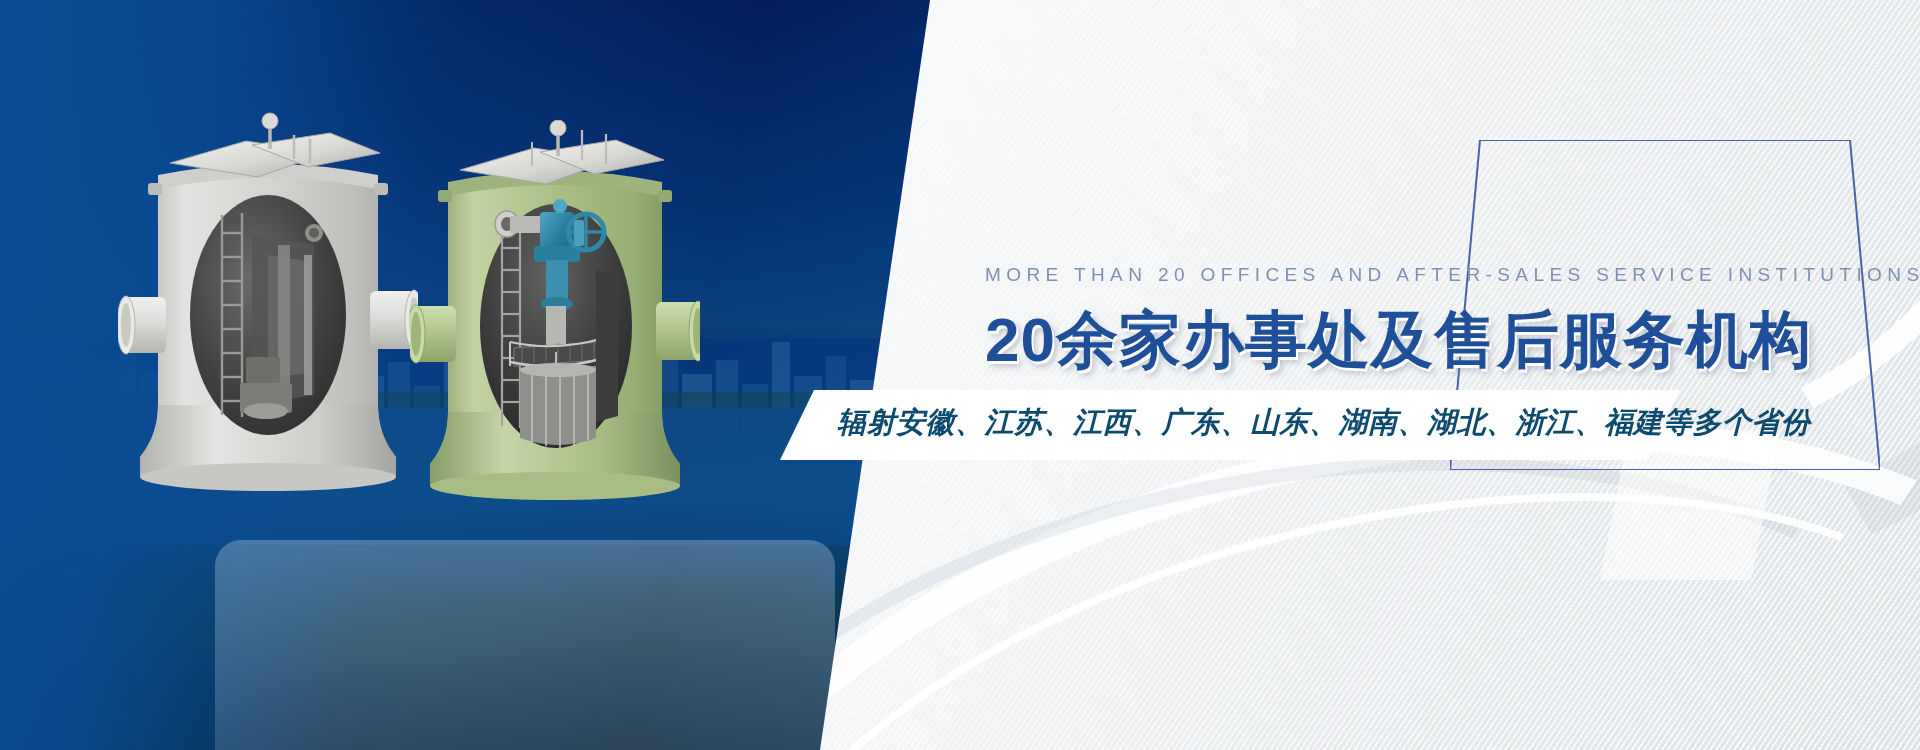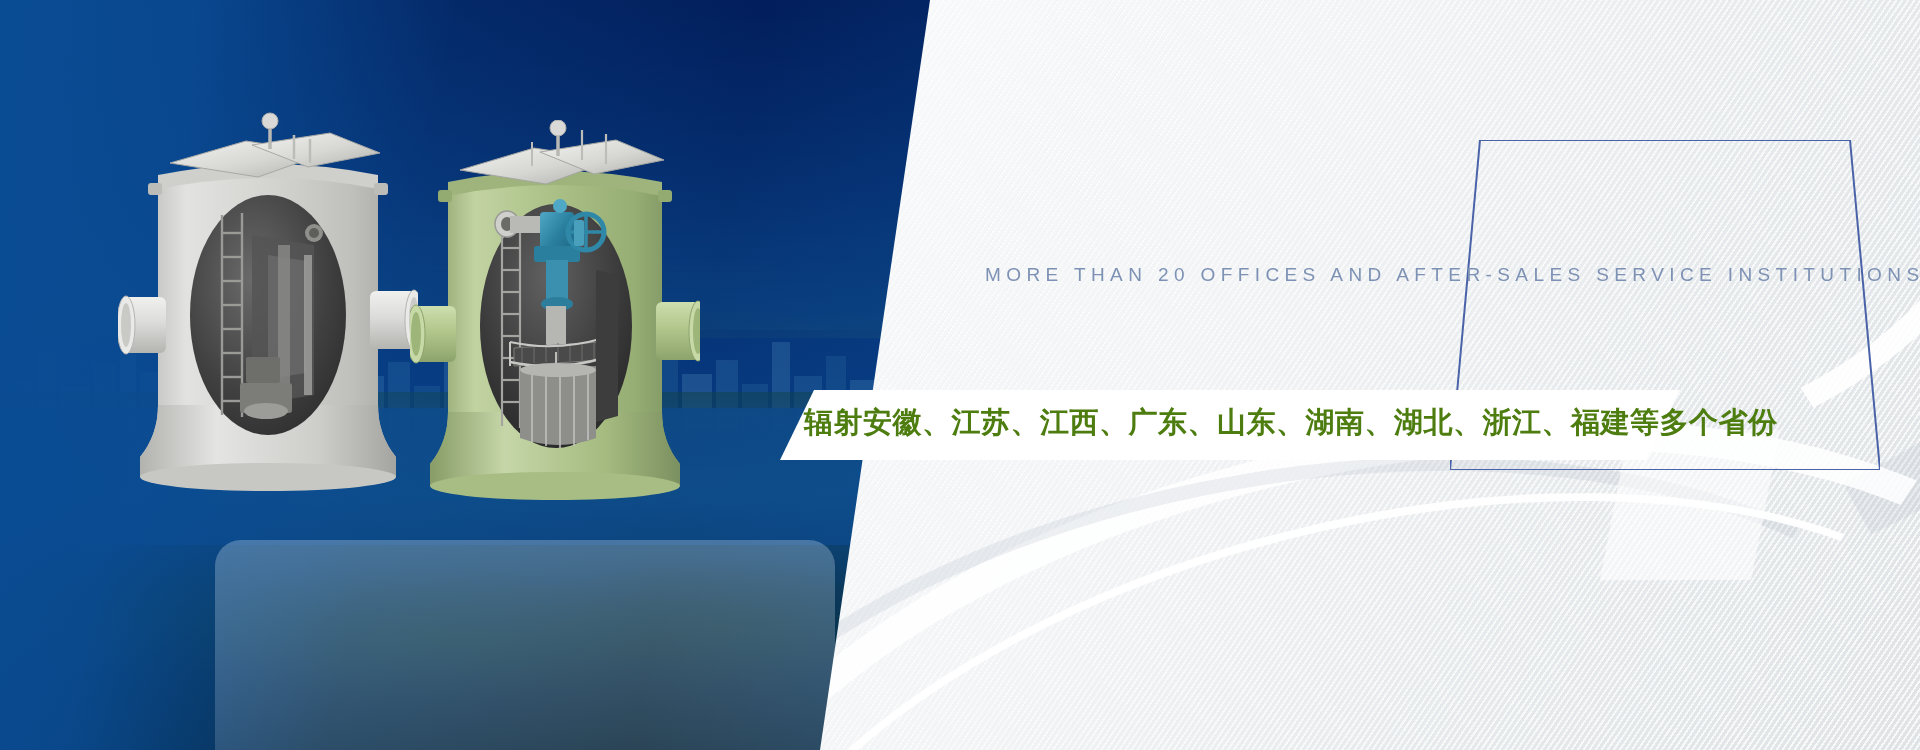--- a/index.html
+++ b/index.html
@@ -173,23 +173,23 @@
     color:#1f4f99; white-space:nowrap;
     text-shadow:2px 3px 0 rgba(255,255,255,.95), 4px 5px 6px rgba(110,125,145,.45);
   }
   .province-bar{
     position:absolute; left:780px; top:390px; width:900px; height:70px;
     background:#ffffff;
     clip-path:polygon(34px 0, 900px 0, 866px 70px, 0 70px);
     box-shadow:0 2px 8px rgba(90,105,125,.12);
   }
   .province-text{
-    position:absolute; left:804px; top:403px;
+    position:absolute; left:837px; top:403px;
     font-size:29px; font-weight:bold; letter-spacing:.5px;
-    color:#4d7c0f; white-space:nowrap;
+    color:#0c4a6e; white-space:nowrap;font-style:italic;
   }
   .hotline{
     position:absolute; left:985px; top:490px;
     font-size:29px; font-weight:bold; letter-spacing:.4px;
     color:#2a5190; white-space:nowrap;
   }
   .hotline .sep{ padding:0 14px; font-weight:bold; }
 </style>
 </head>
 <body>
@@ -467,18 +467,19 @@
     <line x1="172" y1="10" x2="172" y2="40" stroke="#bcbcb9" stroke-width="2.2"></line>
     <line x1="196" y1="14" x2="196" y2="44" stroke="#bcbcb9" stroke-width="2.2"></line>
     <line x1="122" y1="22" x2="122" y2="46" stroke="#bcbcb9" stroke-width="2"></line>
 
     <rect x="28" y="70" width="14" height="12" rx="3" fill="#93aa70"></rect>
     <rect x="248" y="70" width="14" height="12" rx="3" fill="#93aa70"></rect>
   </svg>
 
   <div class="eyebrow">MORE THAN 20 OFFICES AND AFTER-SALES SERVICE INSTITUTIONS</div>
 
+  <div class="headline">20余家办事处及售后服务机构</div>
 
   <div class="province-bar"></div>
   <div class="province-text">辐射安徽、江苏、江西、广东、山东、湖南、湖北、浙江、福建等多个省份</div>
 
 
 </div>
 
 </body></html>

